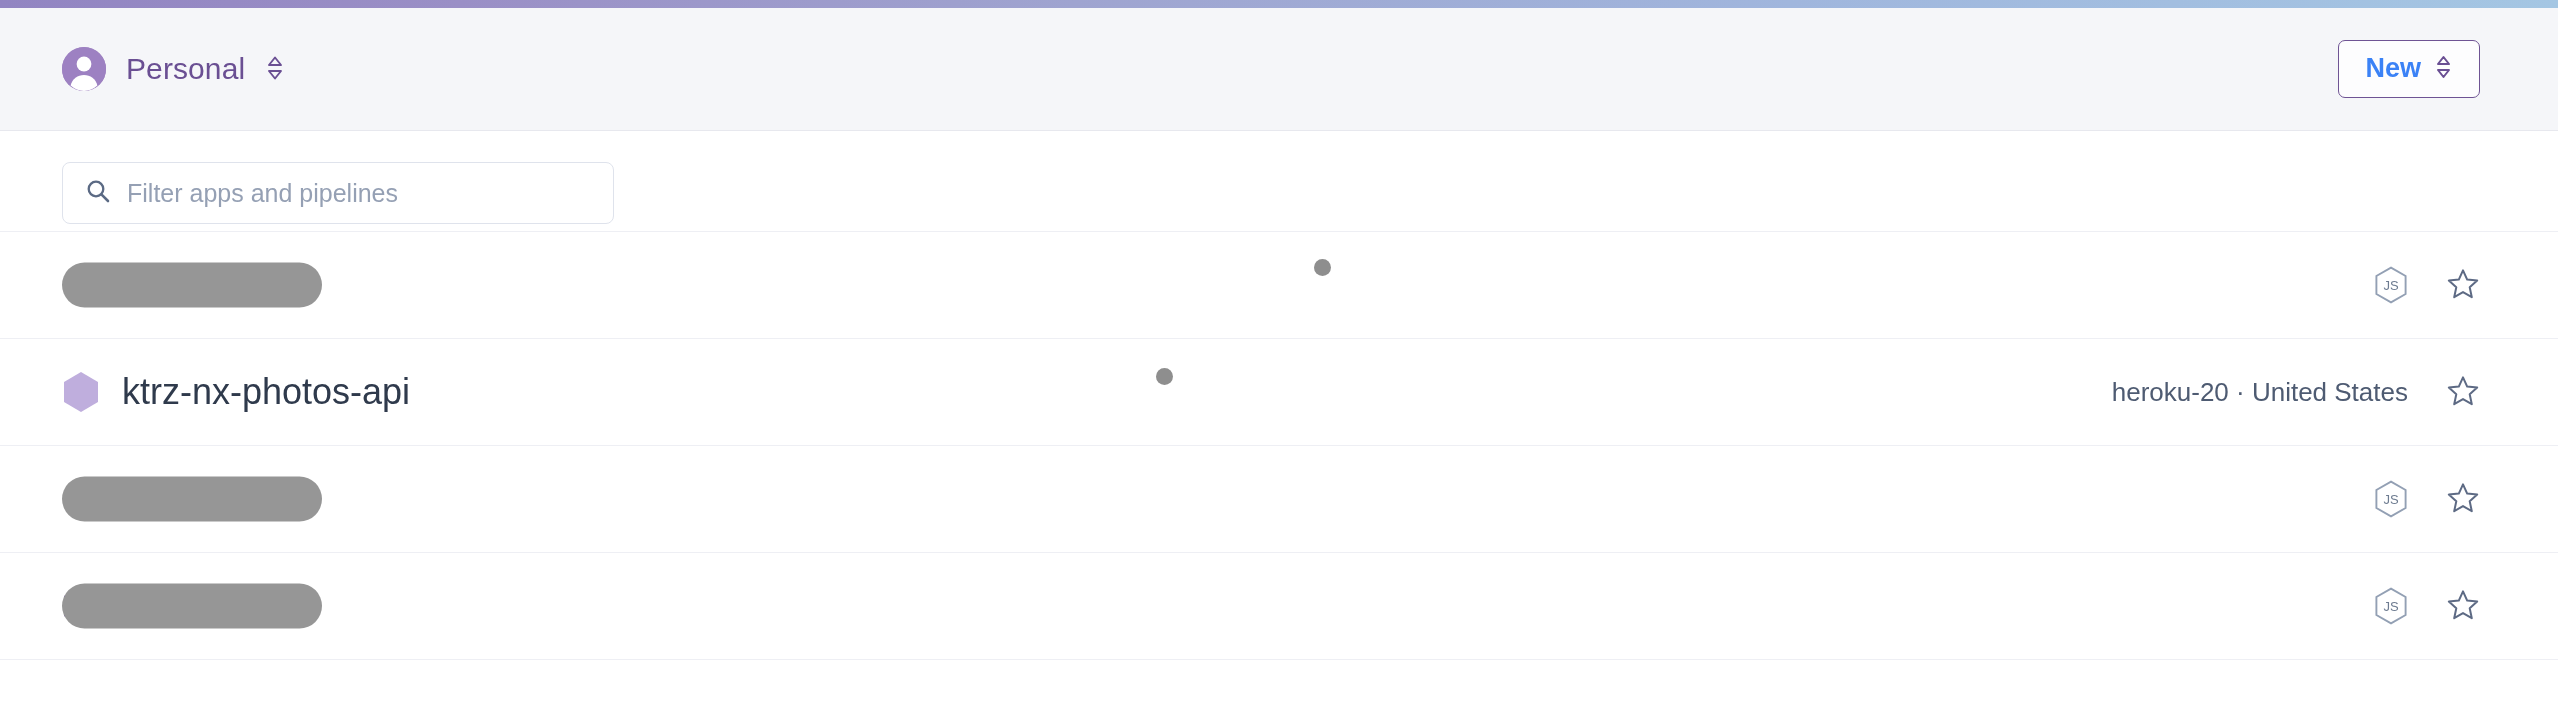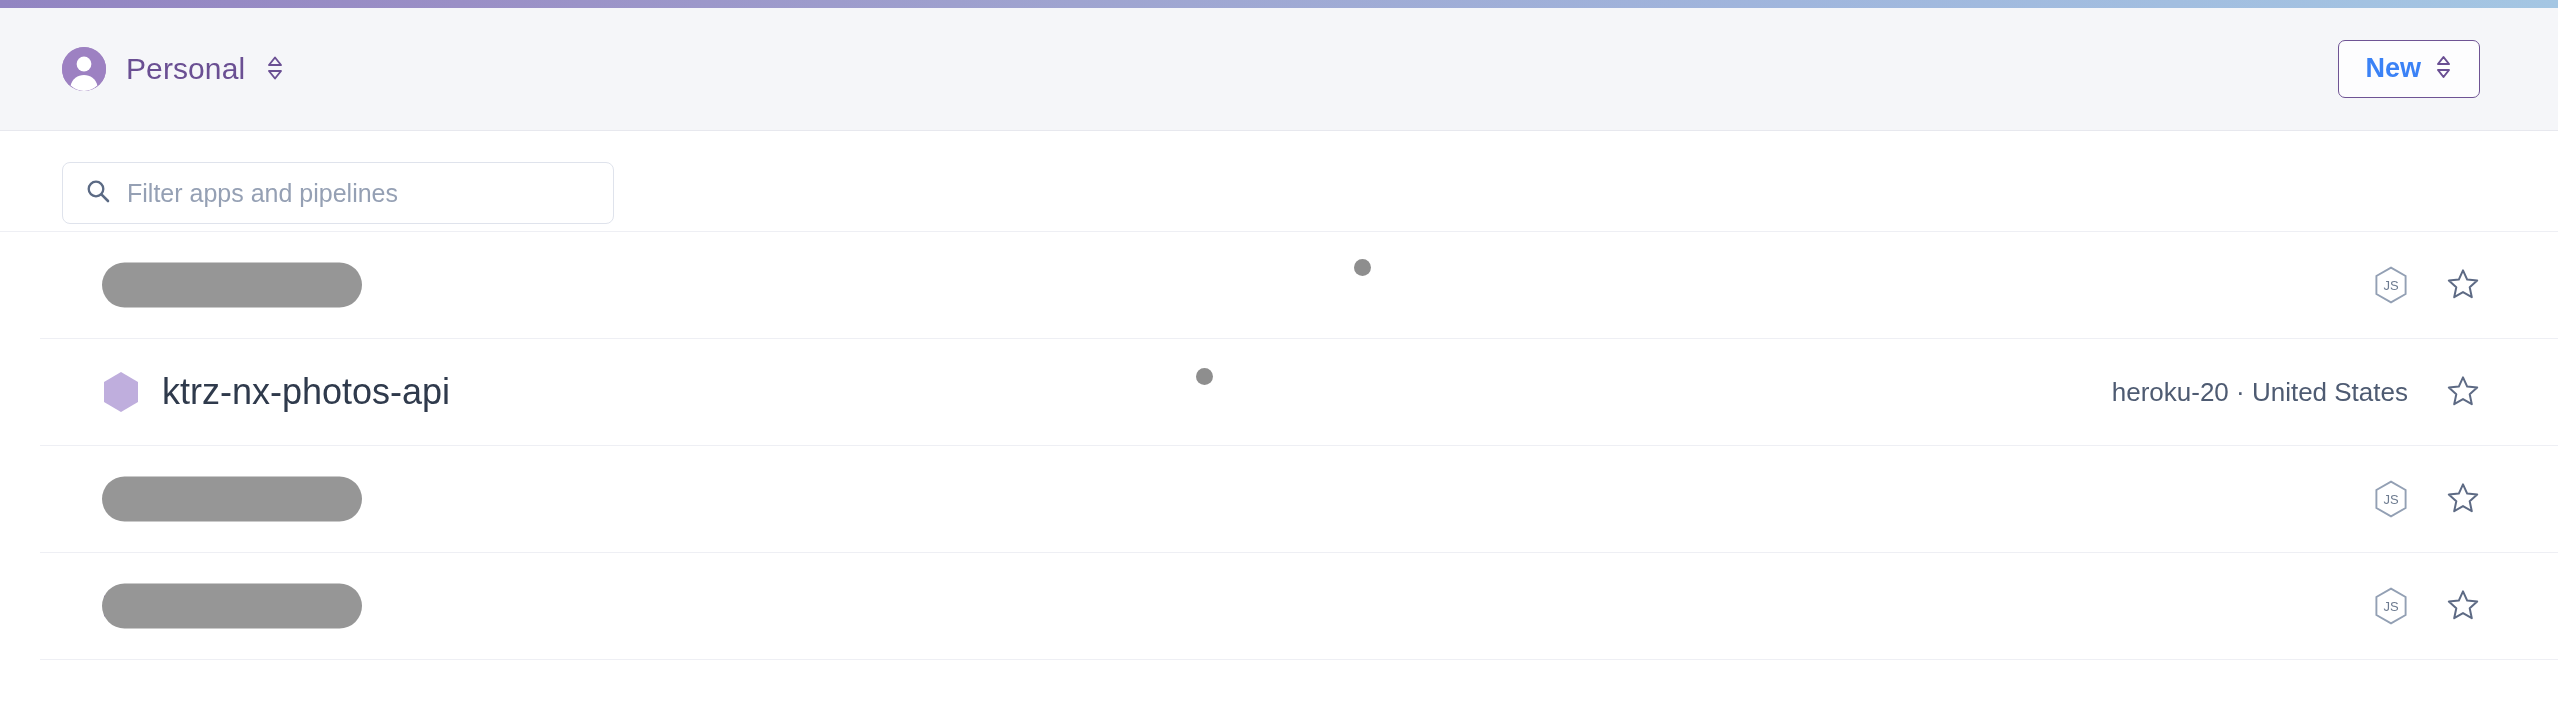--- a/index.html
+++ b/index.html
@@ -115,21 +115,20 @@
   }
   .app-row {
     height: 107px;
     box-sizing: border-box;
     border-bottom: 1px solid #eeeff4;
     display: flex;
     align-items: center;
     padding: 0 78px 0 62px;
     position: relative;
     background: #fff;
-    margin-left: 40px;
   }
   .row-left {
     display: flex;
     align-items: center;
     gap: 22px;
     flex: 0 0 auto;
     position: relative;
   }
   .hexagon {
     width: 38px;

